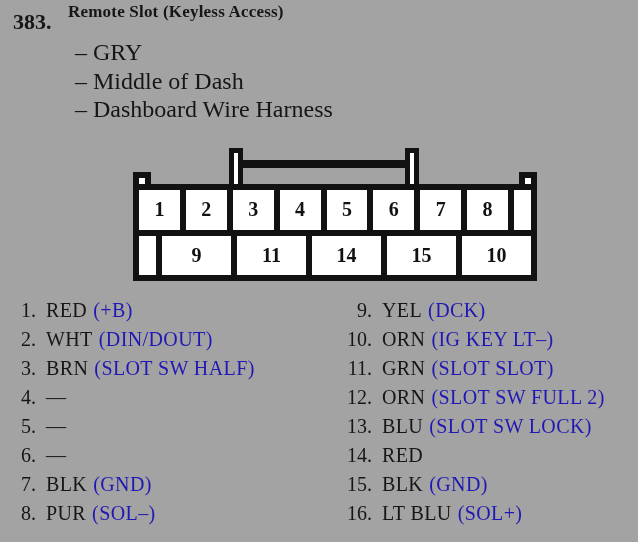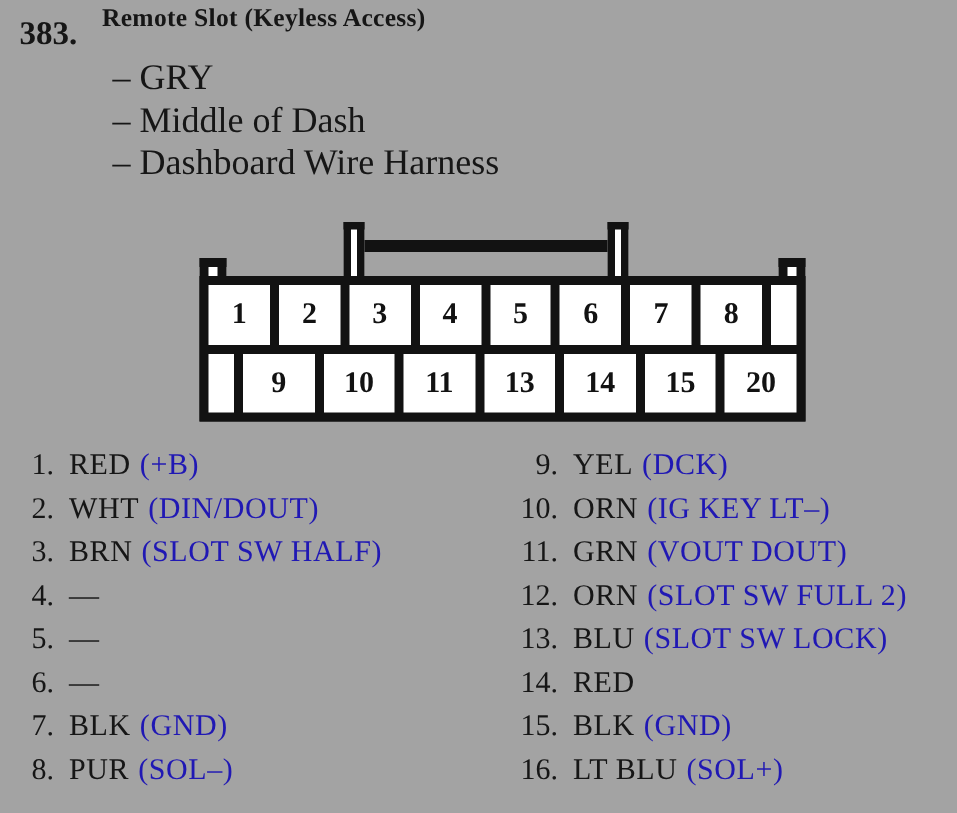--- a/index.html
+++ b/index.html
@@ -78,45 +78,43 @@
         <div class="pin-cell">4</div>
         <div class="pin-cell">5</div>
         <div class="pin-cell">6</div>
         <div class="pin-cell">7</div>
         <div class="pin-cell">8</div>
         <div class="pin-cell blank"></div>
       </div>
       <div class="pin-row">
         <div class="pin-cell blank"></div>
         <div class="pin-cell">9</div>
-        <div class="pin-cell">10</div>
         <div class="pin-cell">11</div>
-        <div class="pin-cell">13</div>
         <div class="pin-cell">14</div>
         <div class="pin-cell">15</div>
-        <div class="pin-cell">20</div>
+        <div class="pin-cell">10</div>
       </div>
     </div>
   </div>
 
   <div class="pin-col left-col">
     <div class="pin-line"><span class="pin-num">1.</span><span class="pin-color">RED</span><span class="pin-func">(+B)</span></div>
     <div class="pin-line"><span class="pin-num">2.</span><span class="pin-color">WHT</span><span class="pin-func">(DIN/DOUT)</span></div>
     <div class="pin-line"><span class="pin-num">3.</span><span class="pin-color">BRN</span><span class="pin-func">(SLOT SW HALF)</span></div>
     <div class="pin-line"><span class="pin-num">4.</span><span class="pin-color">—</span><span class="pin-func"></span></div>
     <div class="pin-line"><span class="pin-num">5.</span><span class="pin-color">—</span><span class="pin-func"></span></div>
     <div class="pin-line"><span class="pin-num">6.</span><span class="pin-color">—</span><span class="pin-func"></span></div>
     <div class="pin-line"><span class="pin-num">7.</span><span class="pin-color">BLK</span><span class="pin-func">(GND)</span></div>
     <div class="pin-line"><span class="pin-num">8.</span><span class="pin-color">PUR</span><span class="pin-func">(SOL–)</span></div>
   </div>
 
   <div class="pin-col right-col">
     <div class="pin-line"><span class="pin-num">9.</span><span class="pin-color">YEL</span><span class="pin-func">(DCK)</span></div>
     <div class="pin-line"><span class="pin-num">10.</span><span class="pin-color">ORN</span><span class="pin-func">(IG KEY LT–)</span></div>
-    <div class="pin-line"><span class="pin-num">11.</span><span class="pin-color">GRN</span><span class="pin-func">(VOUT DOUT)</span></div>
+    <div class="pin-line"><span class="pin-num">11.</span><span class="pin-color">GRN</span><span class="pin-func">(SLOT SLOT)</span></div>
     <div class="pin-line"><span class="pin-num">12.</span><span class="pin-color">ORN</span><span class="pin-func">(SLOT SW FULL 2)</span></div>
     <div class="pin-line"><span class="pin-num">13.</span><span class="pin-color">BLU</span><span class="pin-func">(SLOT SW LOCK)</span></div>
     <div class="pin-line"><span class="pin-num">14.</span><span class="pin-color">RED</span></div>
     <div class="pin-line"><span class="pin-num">15.</span><span class="pin-color">BLK</span><span class="pin-func">(GND)</span></div>
     <div class="pin-line"><span class="pin-num">16.</span><span class="pin-color">LT BLU</span><span class="pin-func">(SOL+)</span></div>
   </div>
 
 </div>
 
 </body></html>

